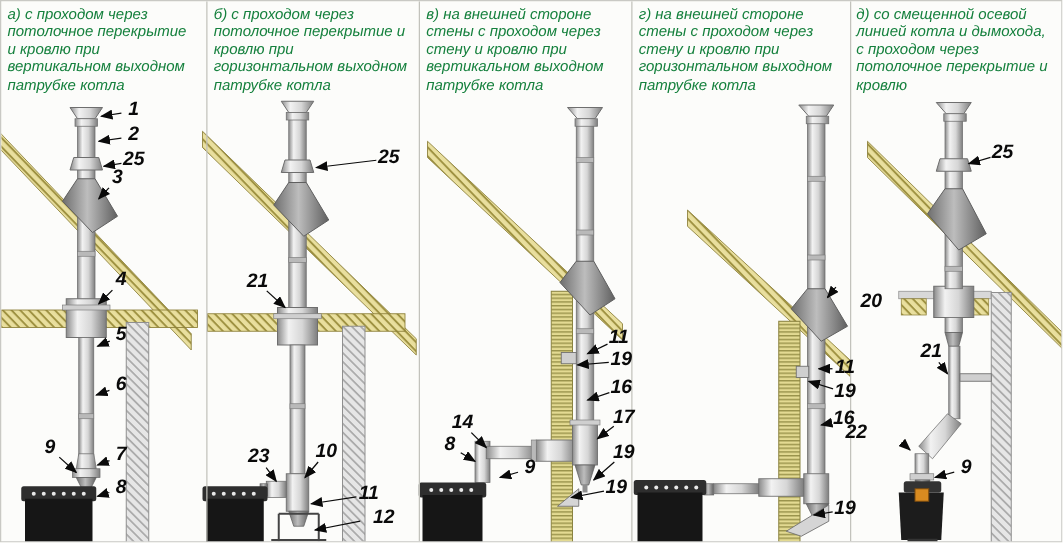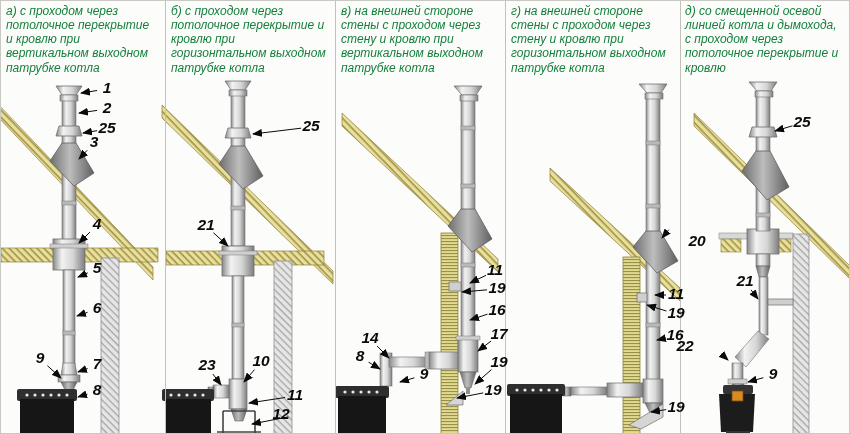--- a/index.html
+++ b/index.html
@@ -261,21 +261,21 @@
       <div class="callout" style="left: 96px; top: 268px;">5</div>
       <div class="callout" style="left: 96px; top: 308px;">6</div>
       <div class="callout" style="left: 39px; top: 358px;">9</div>
       <div class="callout" style="left: 96px; top: 364px;">7</div>
       <div class="callout" style="left: 96px; top: 390px;">8</div>
       <div class="callout" style="left: 310px; top: 126px;">25</div>
       <div class="callout" style="left: 205px; top: 225px;">21</div>
       <div class="callout" style="left: 206px; top: 365px;">23</div>
       <div class="callout" style="left: 260px; top: 361px;">10</div>
       <div class="callout" style="left: 294px; top: 395px;">11</div>
-      <div class="callout" style="left: 280px; top: 414px;">12</div>
+      <div class="callout" style="left: 306px; top: 414px;">12</div>
       <div class="callout" style="left: 369px; top: 338px;">14</div>
       <div class="callout" style="left: 359px; top: 356px;">8</div>
       <div class="callout" style="left: 423px; top: 374px;">9</div>
       <div class="callout" style="left: 494px; top: 270px;">11</div>
       <div class="callout" style="left: 496px; top: 288px;">19</div>
       <div class="callout" style="left: 496px; top: 310px;">16</div>
       <div class="callout" style="left: 498px; top: 334px;">17</div>
       <div class="callout" style="left: 498px; top: 362px;">19</div>
       <div class="callout" style="left: 492px; top: 390px;">19</div>
       <div class="callout" style="left: 696px; top: 221px; margin-top: 20px;">20</div>

